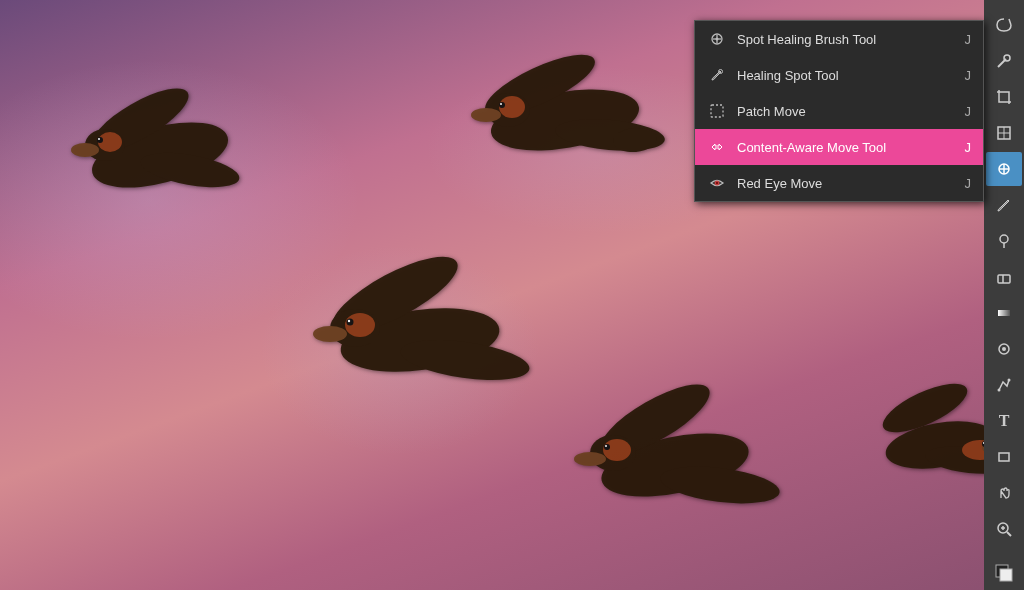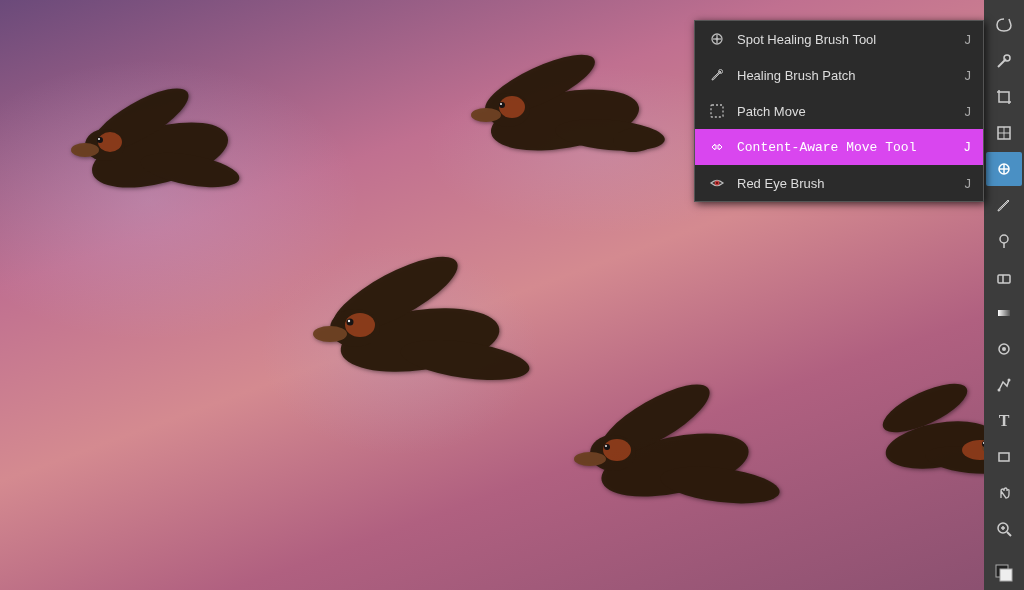--- a/index.html
+++ b/index.html
@@ -82,23 +82,22 @@
       align-items: center;
       padding: 8px 12px;
       cursor: pointer;
       color: #ddd;
       font-size: 13px;
       gap: 10px;
       position: relative;
     }
 
     .menu-item.highlighted {
-      background: #d946ef;
+      background: #ec4899;
       color: #fff;
-      font-family: Liberation Mono, monospace;
     }
 
     .menu-item .shortcut {
       position: absolute;
       right: 12px;
       color: #aaa;
       font-size: 13px;
     }
 
     .menu-item.highlighted .shortcut {
@@ -323,21 +322,21 @@
     <span>Spot Healing Brush Tool</span>
     <span class="shortcut">J</span>
   </div>
   <div class="menu-item">
     <span class="menu-icon">
       <svg width="16" height="16" viewBox="0 0 16 16" fill="none">
           <path d="M3 13 C3 11 5 10 6 9 L11 4 L12 5 L7 10 C6 11 5 13 3 13Z" stroke="#bbb" stroke-width="1" fill="#777"></path>
           <circle cx="11.5" cy="4.5" r="2" stroke="#bbb" stroke-width="1" fill="none"></circle>
         </svg>
     </span>
-    <span>Healing Brush Patch</span>
+    <span>Healing Spot Tool</span>
     <span class="shortcut">J</span>
   </div>
   <div class="menu-item">
     <span class="menu-icon">
       <svg width="16" height="16" viewBox="0 0 16 16" fill="none">
           <rect x="2" y="2" width="12" height="12" rx="1" stroke="#bbb" stroke-width="1.3" stroke-dasharray="2,2" fill="none"></rect>
         </svg>
     </span>
     <span>Patch Move</span>
     <span class="shortcut">J</span>
@@ -352,16 +351,16 @@
     <span class="shortcut">J</span>
   </div>
   <div class="menu-item">
     <span class="menu-icon">
       <svg width="16" height="16" viewBox="0 0 16 16" fill="none">
           <path d="M2 8 Q8 3 14 8 Q8 13 2 8Z" stroke="#bbb" stroke-width="1.3" fill="none"></path>
           <circle cx="8" cy="8" r="2.5" fill="#c04040"></circle>
           <circle cx="8" cy="8" r="1" fill="#600"></circle>
         </svg>
     </span>
-    <span>Red Eye Brush</span>
+    <span>Red Eye Move</span>
     <span class="shortcut">J</span>
   </div>
 </div>
 
 </body></html>

